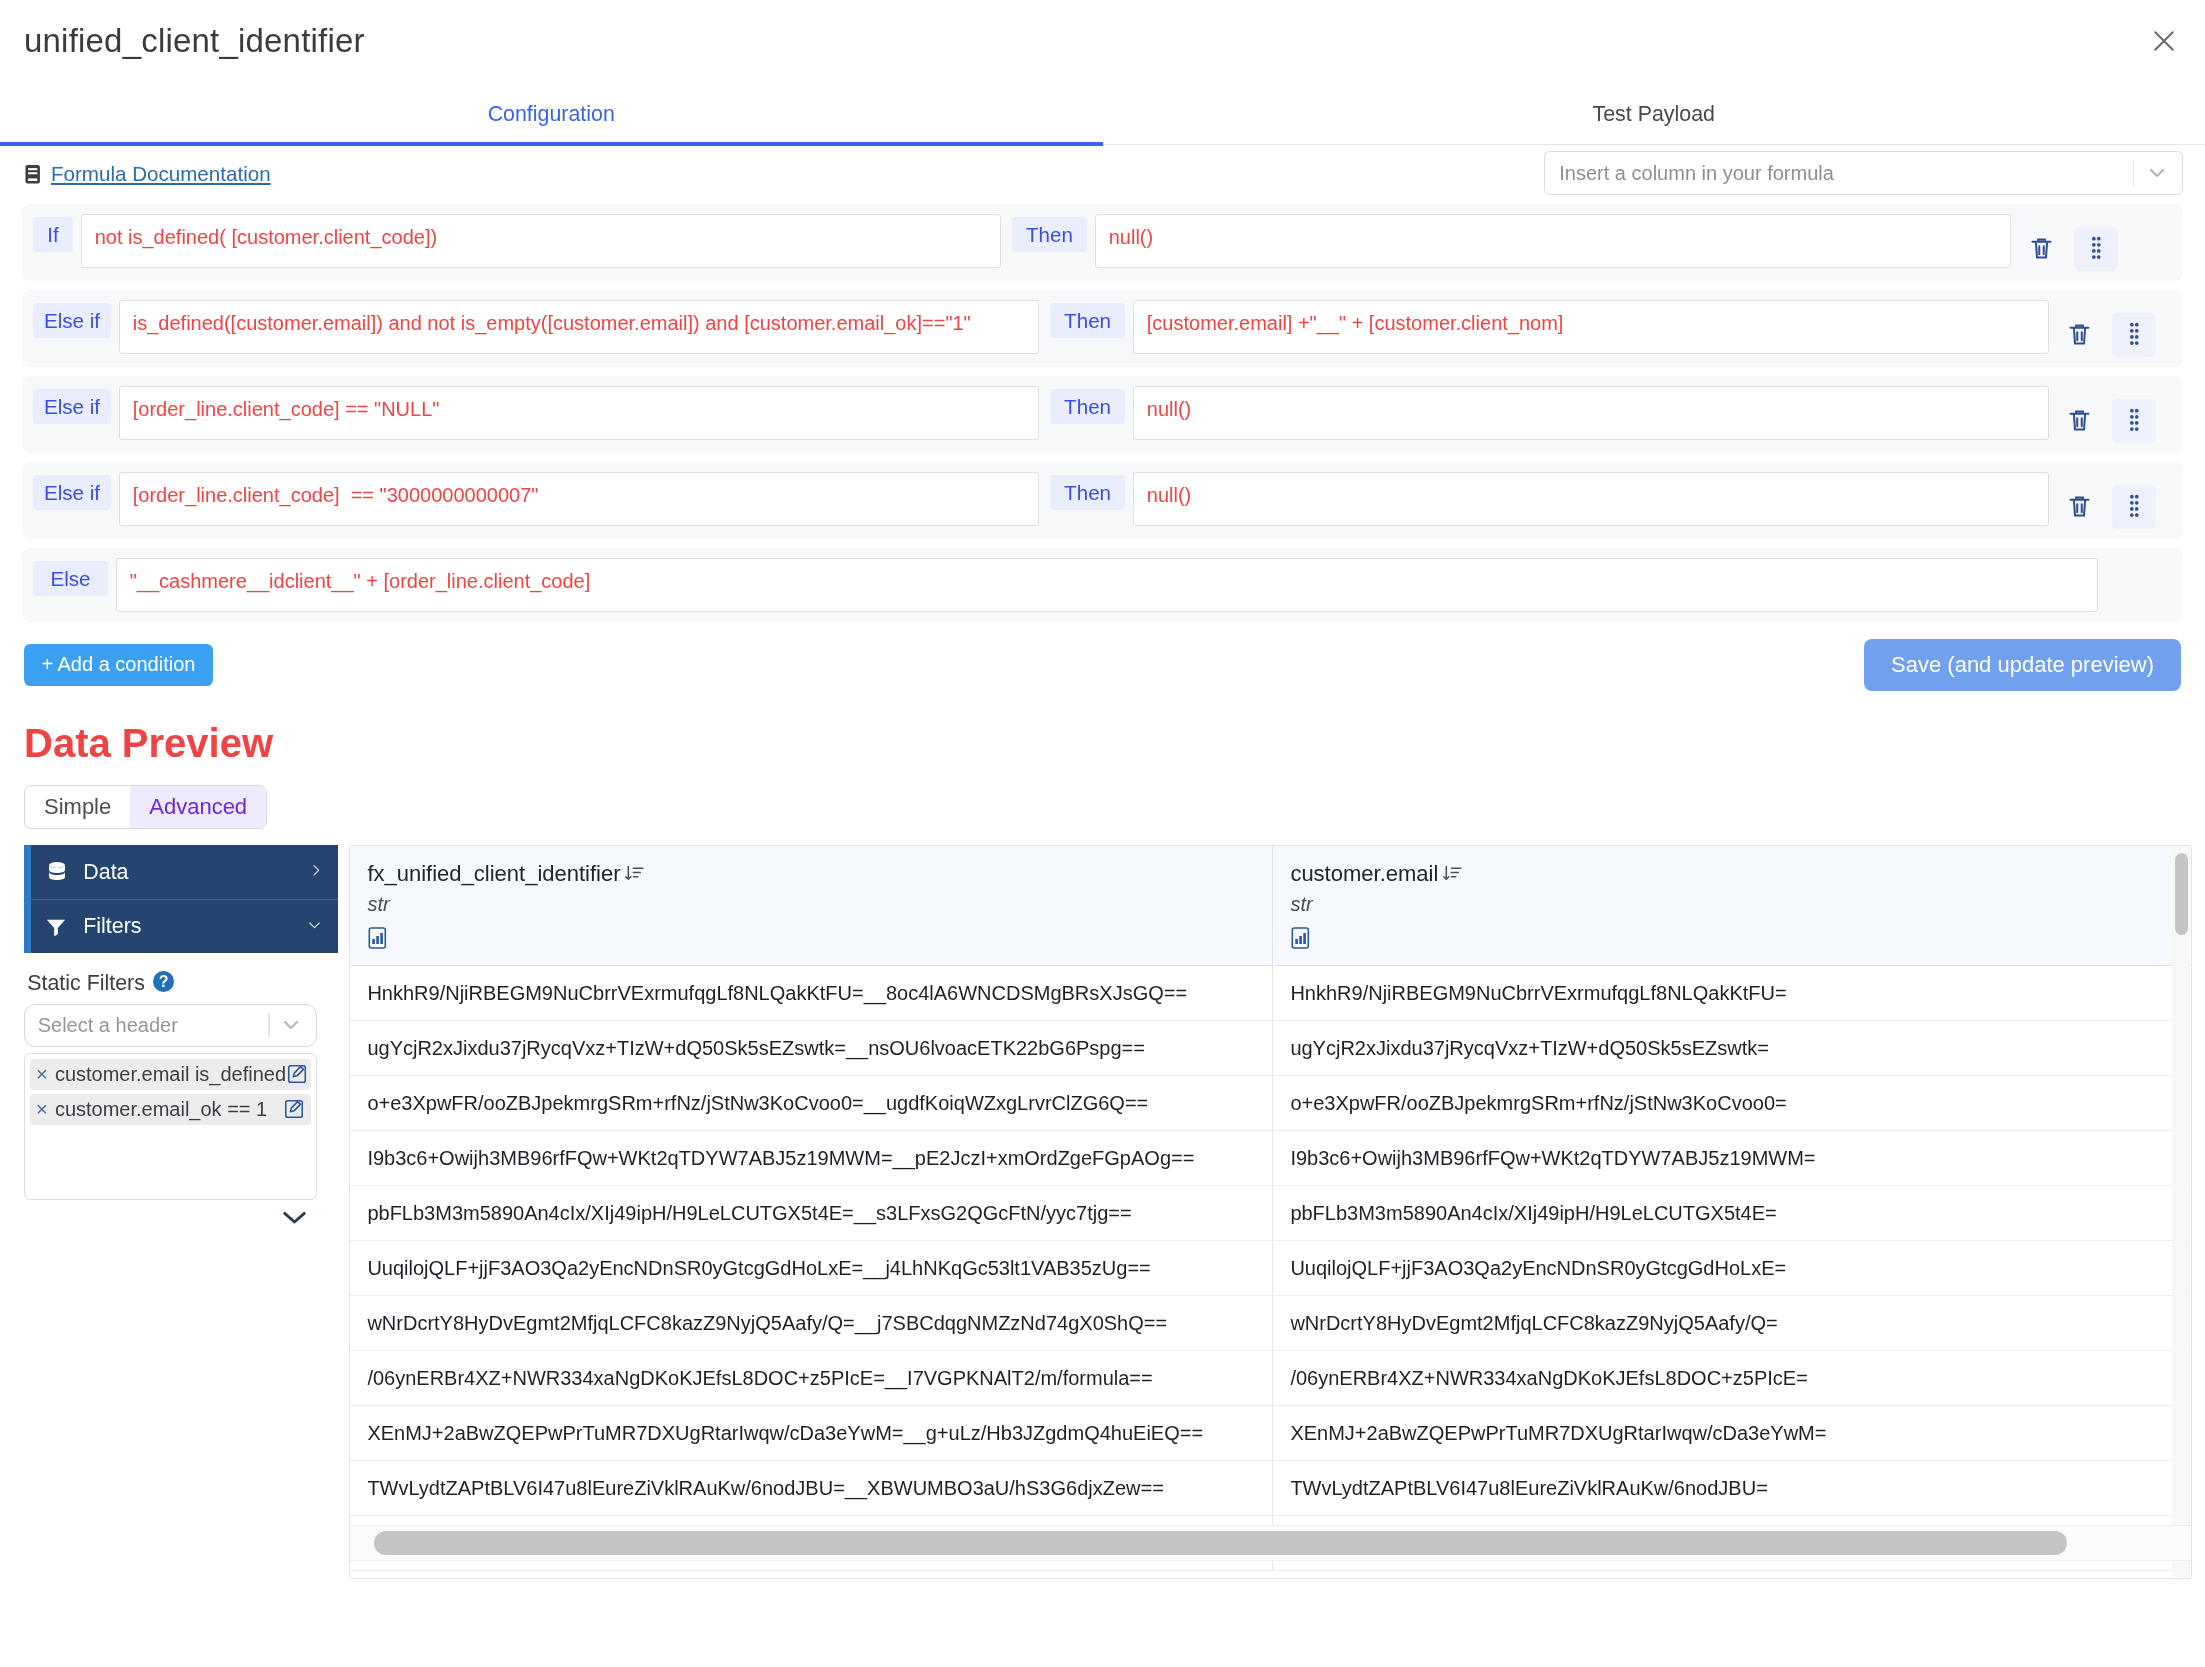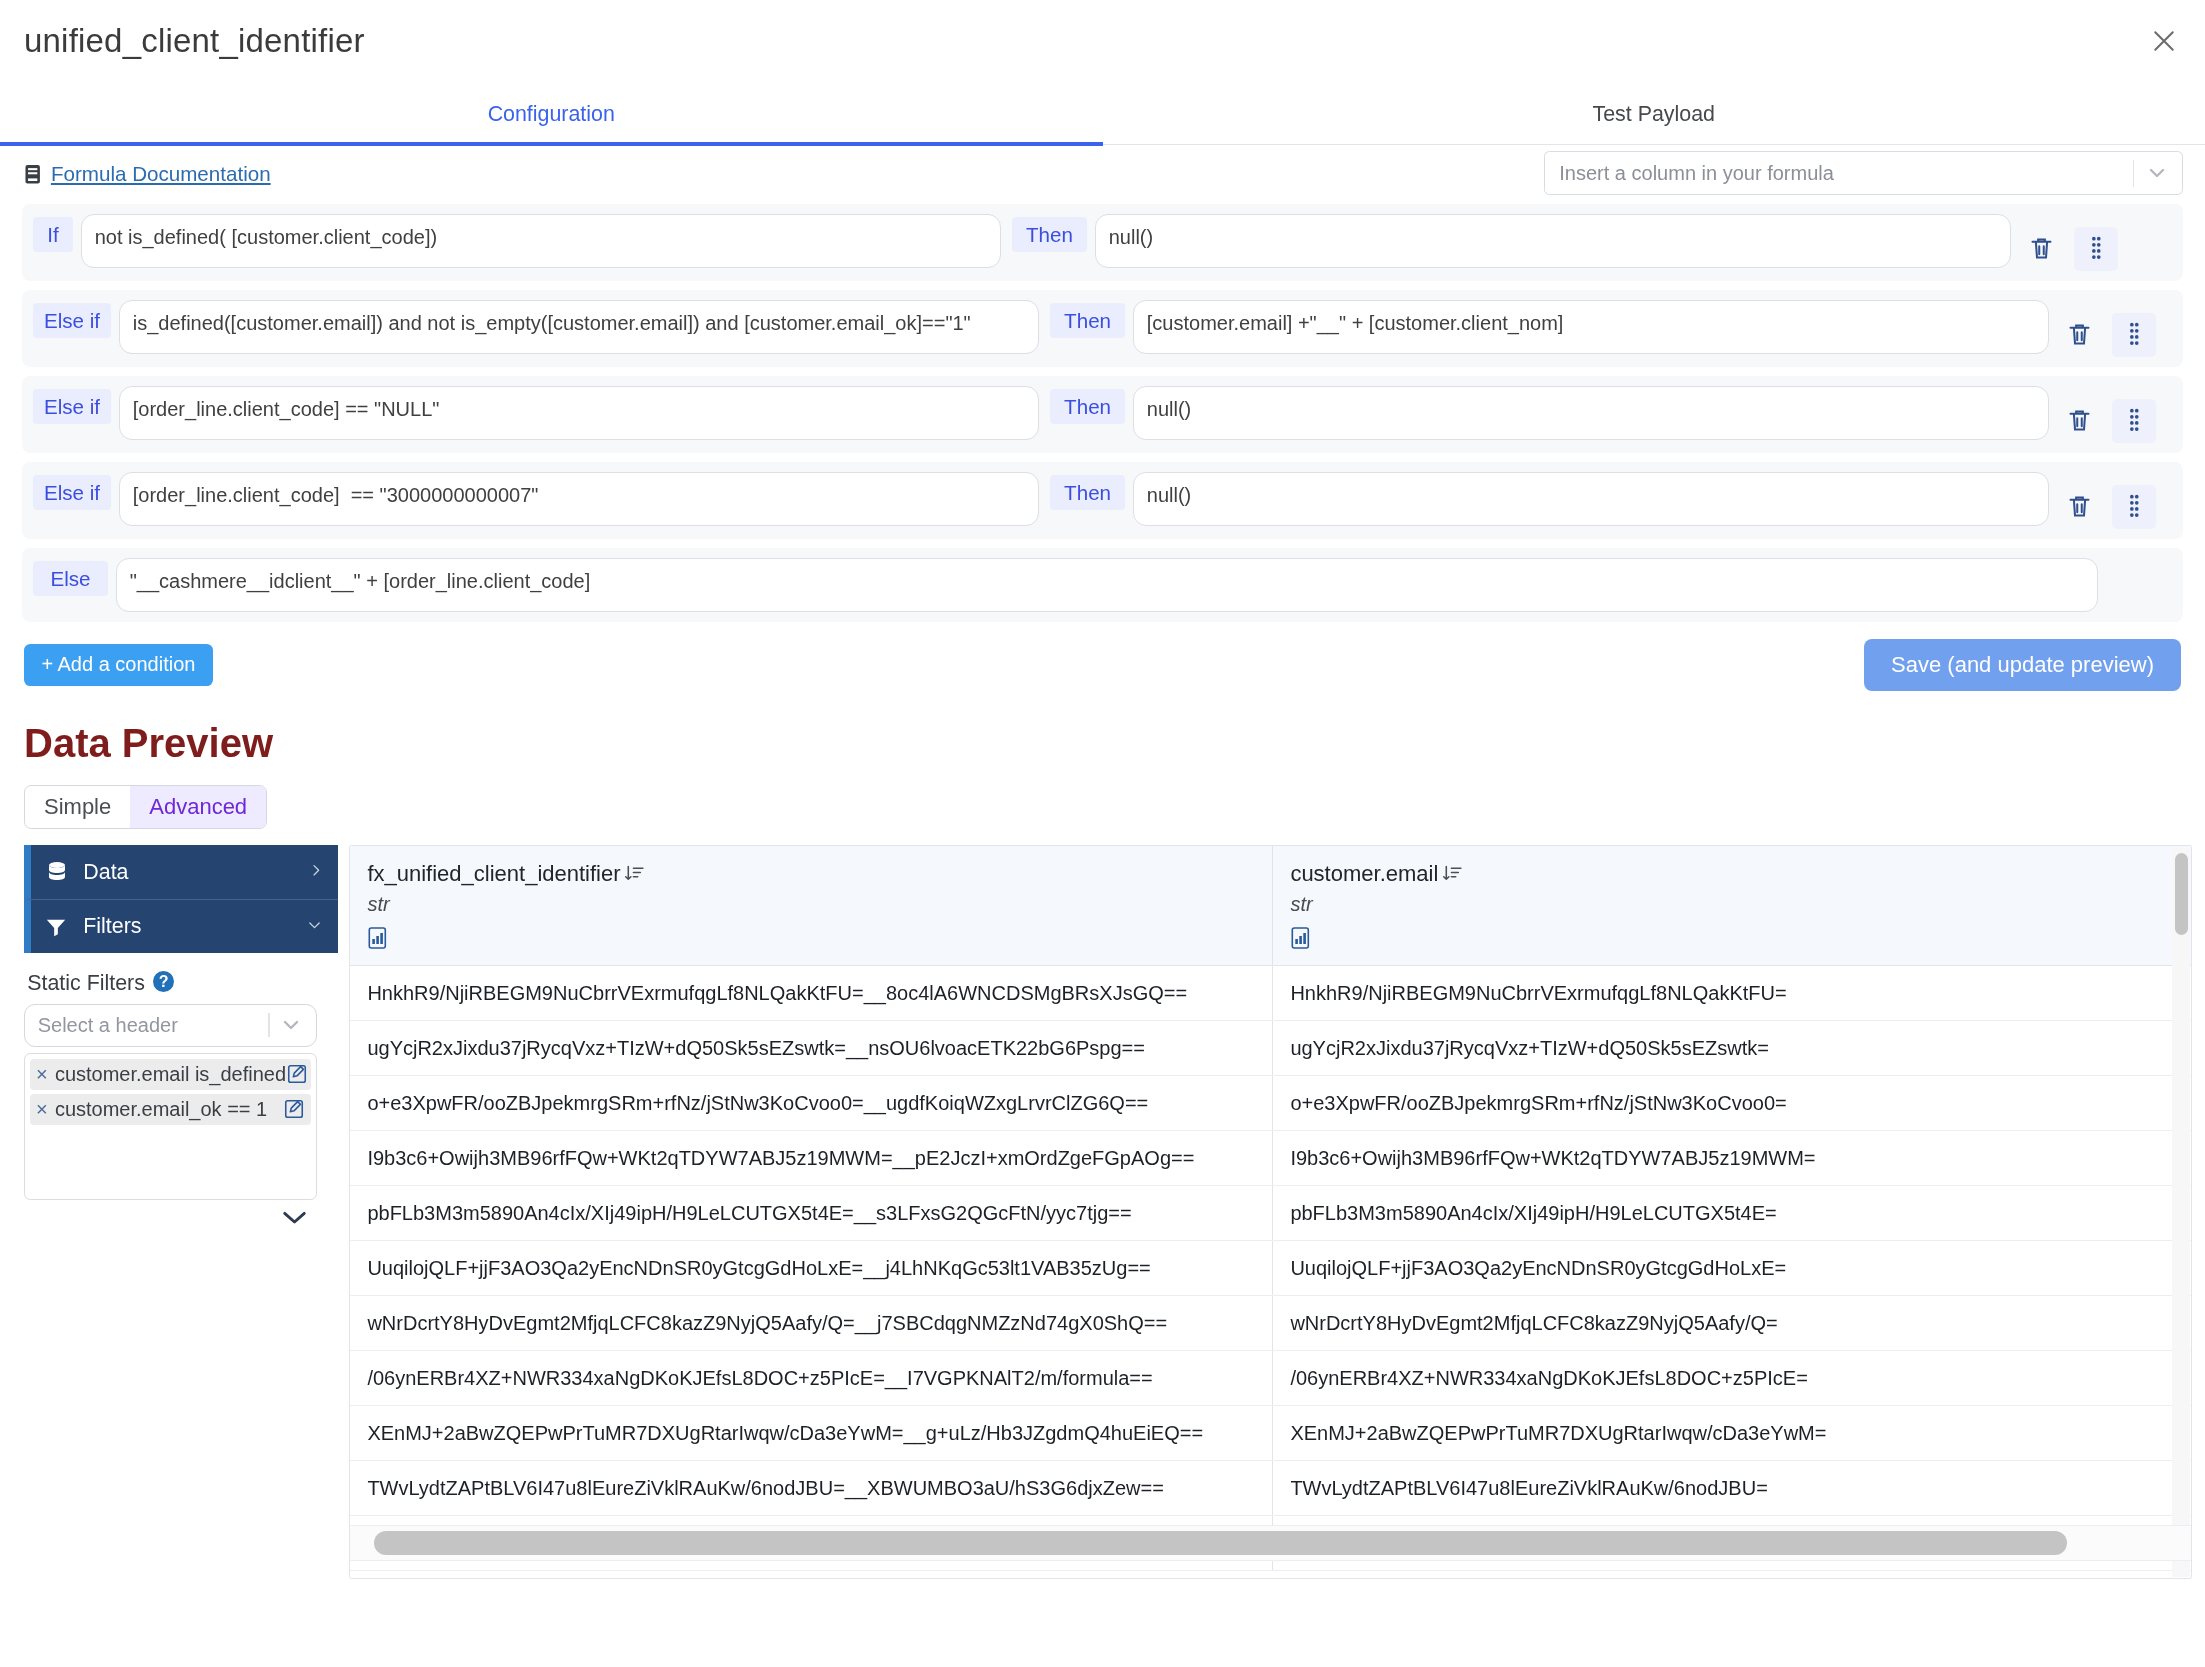--- a/index.html
+++ b/index.html
@@ -135,25 +135,25 @@
     background: #e9edfd;
     border-radius: 4px;
     color: #3a4ee0;
     font-size: 20.6px;
     font-weight: 400;
   }
   .kw.if { min-width: 40px; }
   .ta {
     flex: 1 1 auto;
     border: 1.6px solid #dcdfe4;
-    border-radius: 13px;
+    border-radius: 3px;
     background: #ffffff;
     font-family: "Liberation Sans", sans-serif;
     font-size: 20px;
-    color: #404040;
+    color: #ef4444;
     padding: 11px 12.7px;
     height: 54px;
     resize: none;
     outline: none;
     overflow: hidden;
     white-space: nowrap;
   }
   .ta.cond-ta { max-width: 920px; }
   .ta.then-ta { max-width: 916px; }
   .ta.else-ta { max-width: none; }
@@ -200,21 +200,21 @@
     font-family: "Liberation Sans", sans-serif;
     padding: 12.7px 27px;
     cursor: pointer;
   }
 
   
   .dp-title {
     margin: 14.3px 0 0 24px;
     font-size: 40px;
     font-weight: 700;
-    color: #7f1d1d;
+    color: #ef4444;
   }
   .toggle-group {
     margin: 19px 0 0 24px;
     display: inline-flex;
     border: 1.6px solid #d5d8dd;
     border-radius: 7.1px;
     overflow: hidden;
     background: #fff;
   }
   .toggle-opt {

